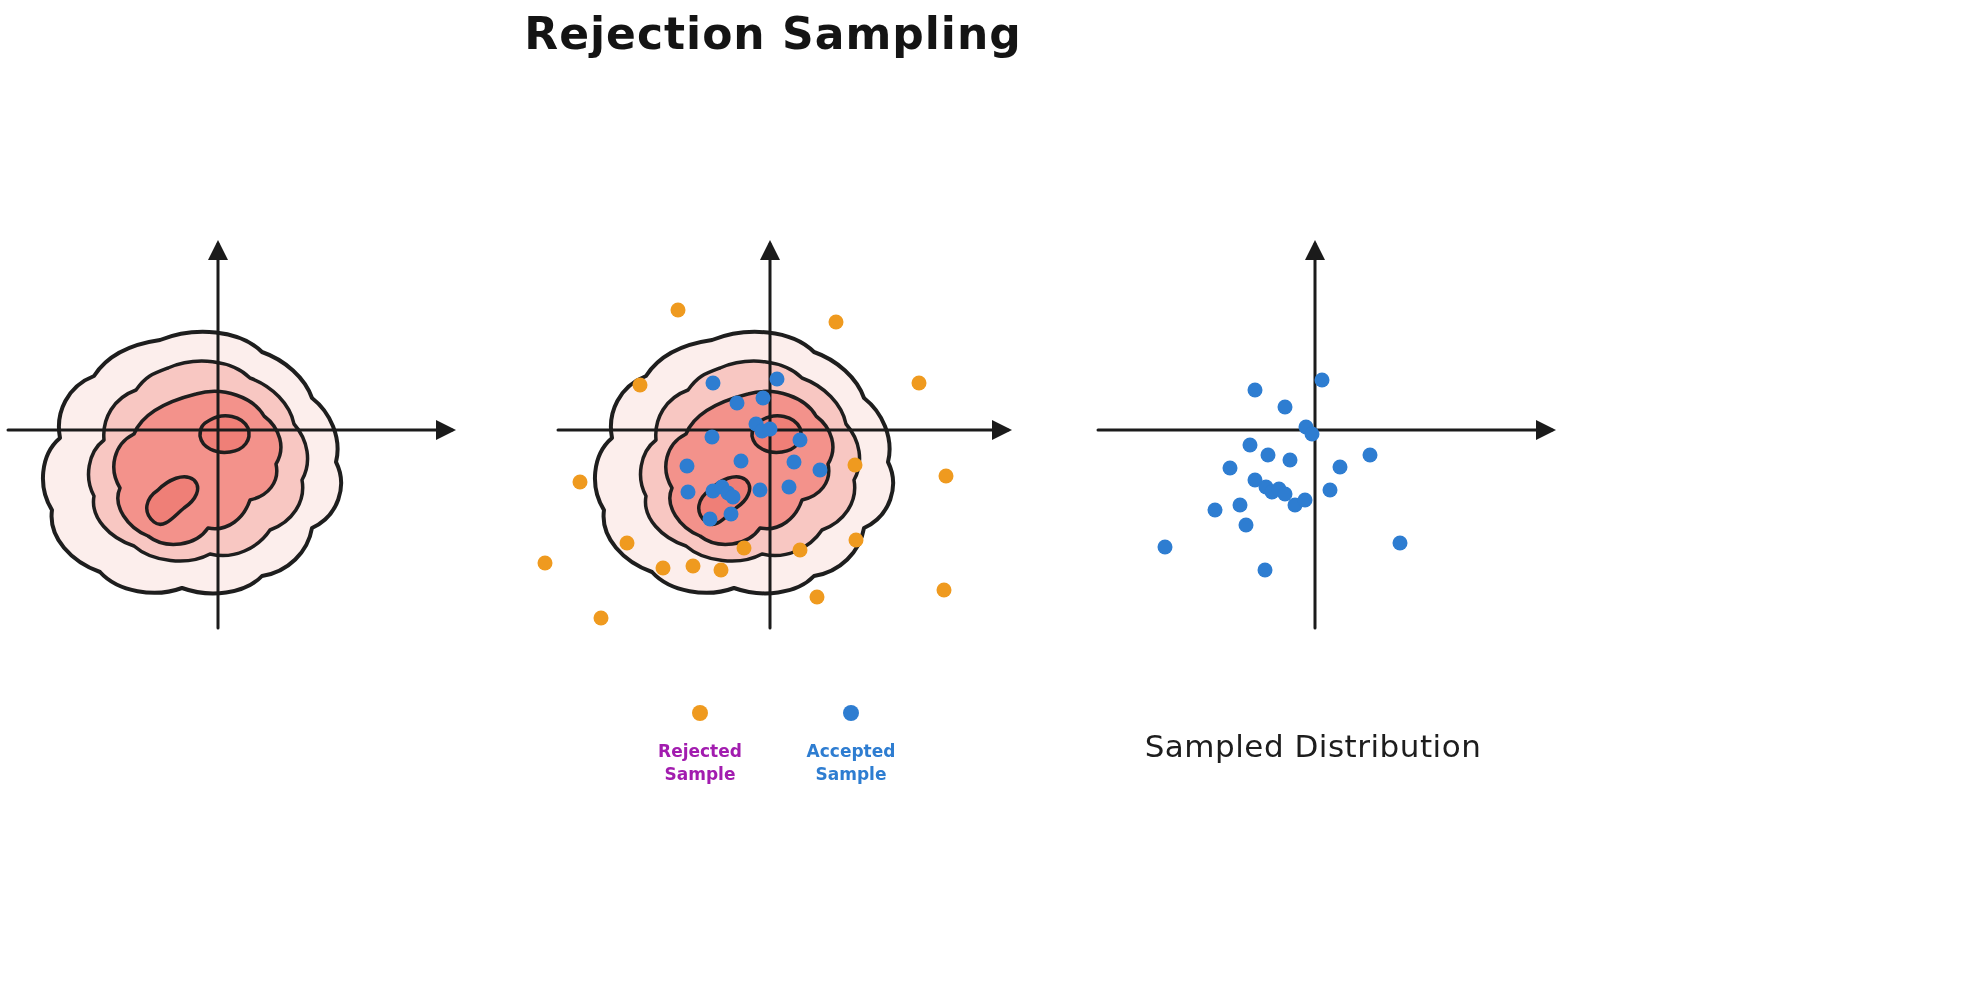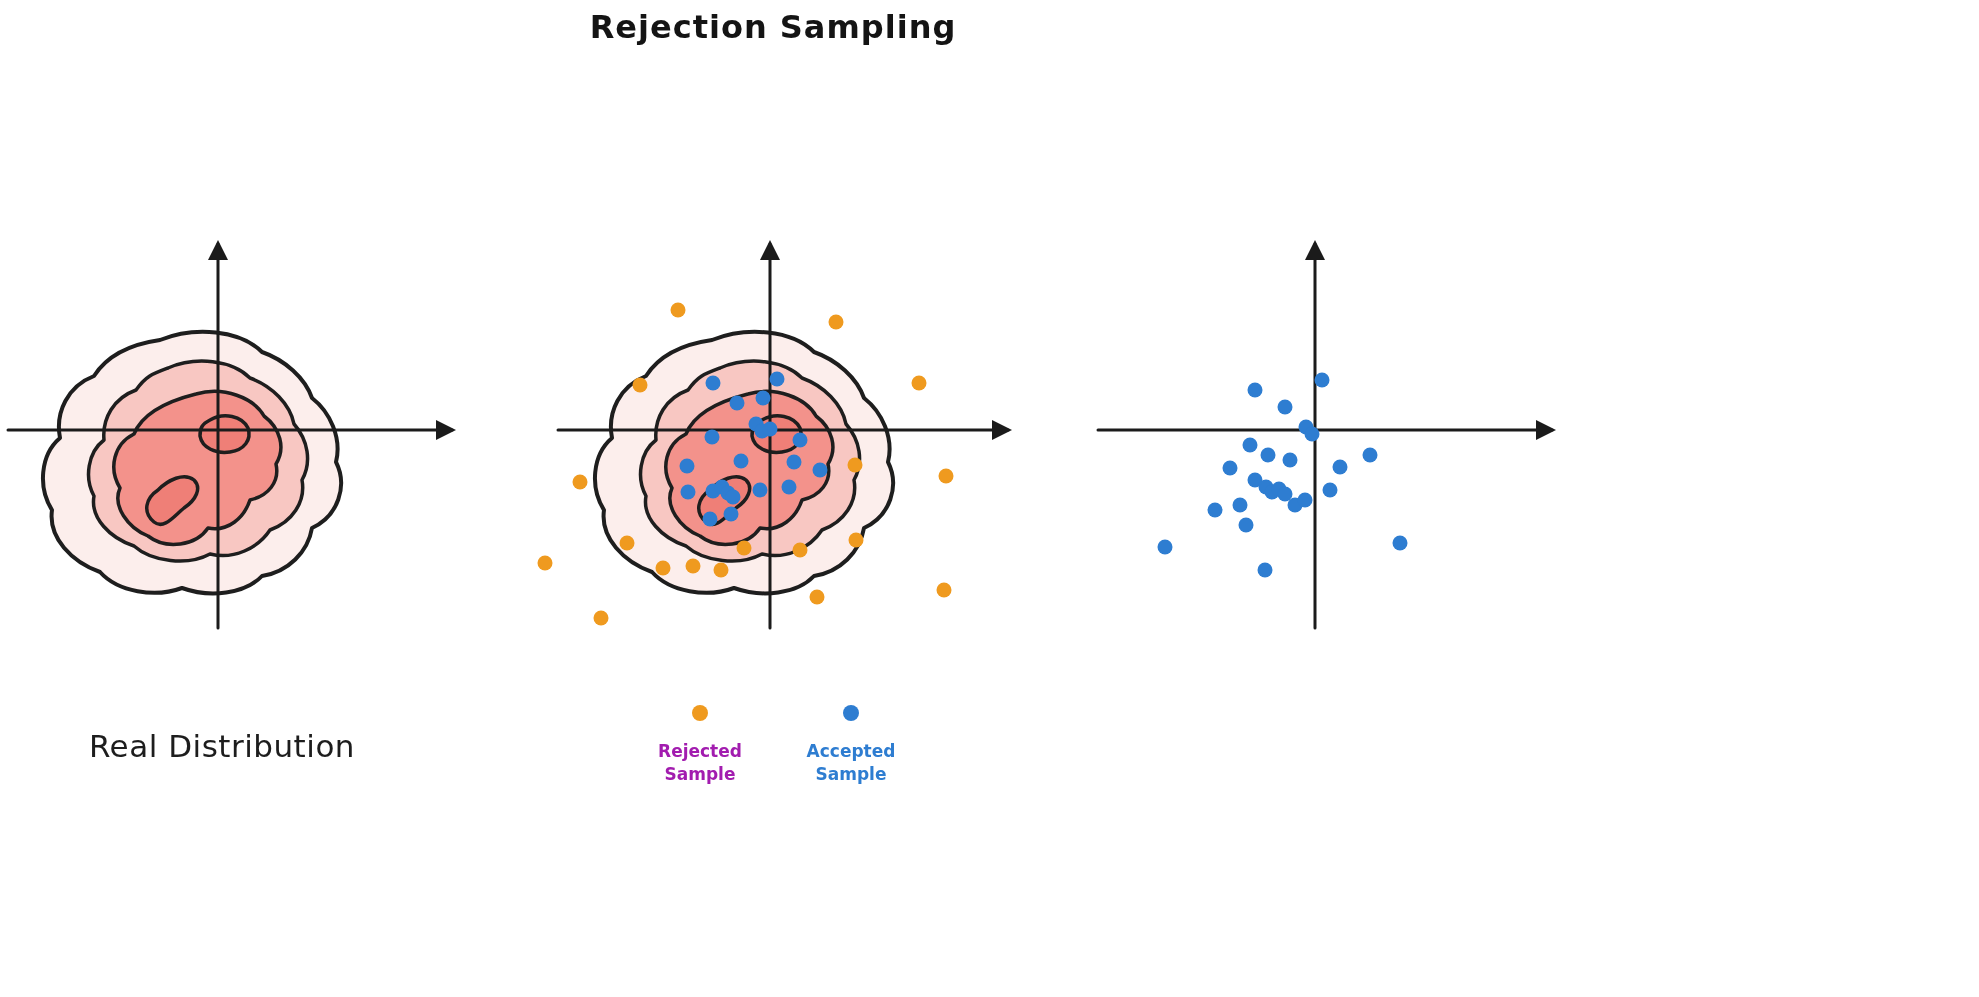--- a/index.html
+++ b/index.html
@@ -6,21 +6,21 @@
   .canvas{
     position:relative;
     width:1979px;height:997px;
     background:#ffffff;
     overflow:hidden;
     font-family:"DejaVu Sans", sans-serif;
     color:#1d1d1d;
   }
   .title{
     position:absolute;top:8px;left:73px;width:1400px;
-    text-align:center;font-size:32px;font-weight:600;
+    text-align:center;font-size:44px;font-weight:600;
     letter-spacing:1px;color:#141414;
   }
   .diagram-svg{position:absolute;left:0;top:0;}
   .caption{
     position:absolute;top:728px;width:400px;text-align:center;
     font-size:31px;font-weight:500;letter-spacing:0.5px;color:#1d1d1d;
   }
   .caption-left{left:22px;}
   .caption-right{left:1113px;}
   .legend-label{
@@ -152,20 +152,20 @@
         <circle cx="1246" cy="525" r="7.5"></circle>
         <circle cx="1165" cy="547" r="7.5"></circle>
         <circle cx="1265" cy="570" r="7.5"></circle>
         <circle cx="1400" cy="543" r="7.5"></circle>
       </g>
 
     <circle cx="700" cy="713" r="8" fill="#ef9a1f"></circle>
     <circle cx="851" cy="713" r="8" fill="#2e7dd1"></circle>
   </svg>
 
-  <div class="caption caption-left">Real Distribution</div>
 
   <div class="legend-label rejected">Rejected Sample</div>
 
   <div class="legend-label accepted">Accepted Sample</div>
 
+  <div class="caption caption-right">Sampled Distribution</div>
 
 </div>
 
 </body></html>

